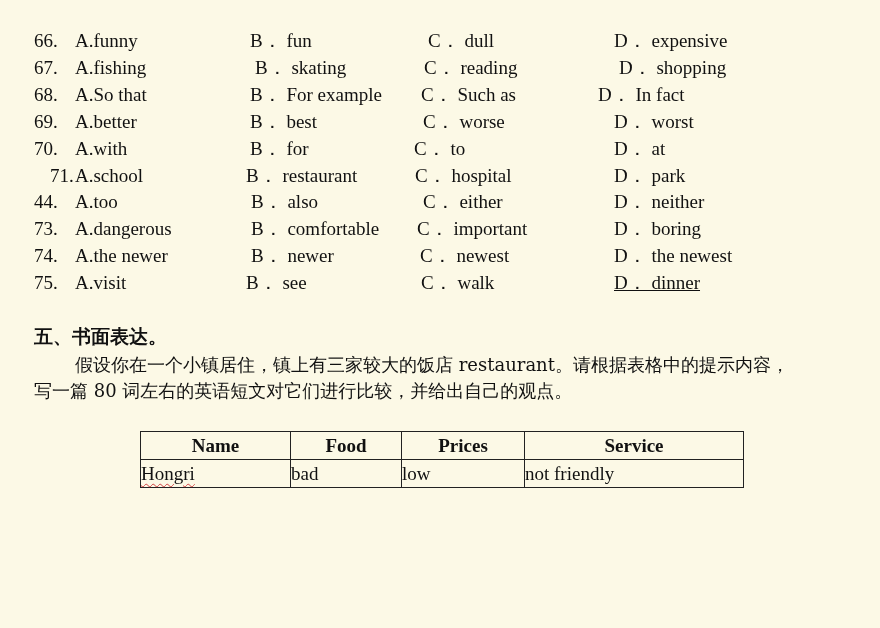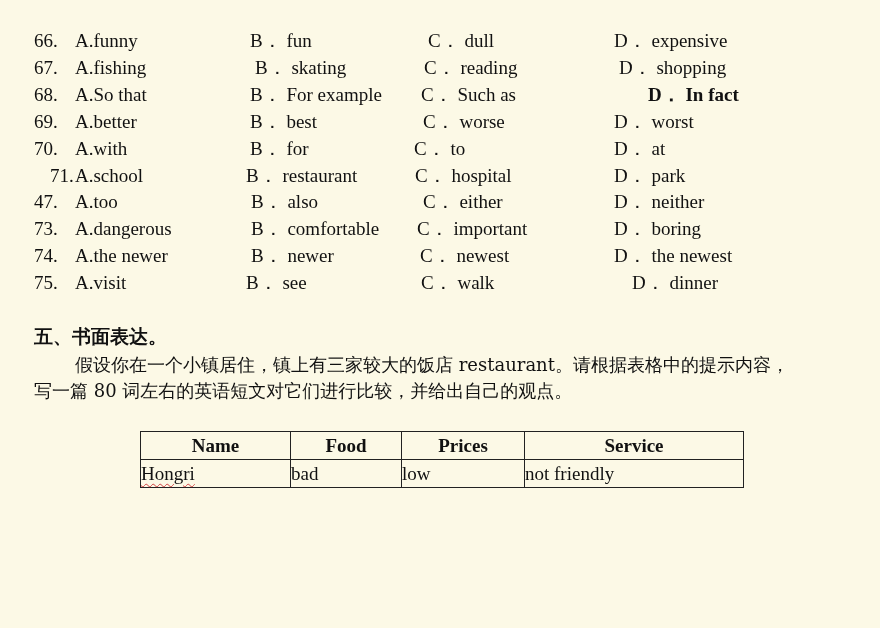--- a/index.html
+++ b/index.html
@@ -35,21 +35,21 @@
       <span style="left: 75px;">A.fishing</span>
       <span style="left: 255px;">B． skating</span>
       <span style="left: 424px;">C． reading</span>
       <span style="left: 619px;">D． shopping</span>
     </div>
     <div class="q-row" style="top: 80.8px;">
       <span style="left: 34px;">68.</span>
       <span style="left: 75px;">A.So that</span>
       <span style="left: 250px;">B． For example</span>
       <span style="left: 421px;">C． Such as</span>
-      <span style="left: 648px; font-weight: bold;">D． In fact</span>
+      <span style="left: 598px;">D． In fact</span>
     </div>
     <div class="q-row" style="top: 107.7px;">
       <span style="left: 34px;">69.</span>
       <span style="left: 75px;">A.better</span>
       <span style="left: 250px;">B． best</span>
       <span style="left: 423px;">C． worse</span>
       <span style="left: 614px;">D． worst</span>
     </div>
     <div class="q-row" style="top: 134.6px;">
       <span style="left: 34px;">70.</span>
@@ -59,21 +59,21 @@
       <span style="left: 614px;">D． at</span>
     </div>
     <div class="q-row" style="top: 161.5px;">
       <span style="left: 34px; margin-left: 16px;">71.</span>
       <span style="left: 75px;">A.school</span>
       <span style="left: 246px;">B． restaurant</span>
       <span style="left: 415px;">C． hospital</span>
       <span style="left: 614px;">D． park</span>
     </div>
     <div class="q-row" style="top: 188.4px;">
-      <span style="left: 34px;">47.</span>
+      <span style="left: 34px;">44.</span>
       <span style="left: 75px;">A.too</span>
       <span style="left: 251px;">B． also</span>
       <span style="left: 423px;">C． either</span>
       <span style="left: 614px;">D． neither</span>
     </div>
     <div class="q-row" style="top: 215.3px;">
       <span style="left: 34px;">73.</span>
       <span style="left: 75px;">A.dangerous</span>
       <span style="left: 251px;">B． comfortable</span>
       <span style="left: 417px;">C． important</span>
@@ -84,21 +84,21 @@
       <span style="left: 75px;">A.the newer</span>
       <span style="left: 251px;">B． newer</span>
       <span style="left: 420px;">C． newest</span>
       <span style="left: 614px;">D． the newest</span>
     </div>
     <div class="q-row" style="top: 269.1px;">
       <span style="left: 34px;">75.</span>
       <span style="left: 75px;">A.visit</span>
       <span style="left: 246px;">B． see</span>
       <span style="left: 421px;">C． walk</span>
-      <span style="left: 632px;">D． dinner</span>
+      <span style="left: 614px; text-decoration: underline;">D． dinner</span>
     </div>
   </div>
 
 <div class="heading">五、书面表达。</div>
 <div class="para" style="left:75px; top:352px;">假设你在一个小镇居住，镇上有三家较大的饭店 restaurant。请根据表格中的提示内容，</div>
 <div class="para" style="top:378px;">写一篇 80 词左右的英语短文对它们进行比较，并给出自己的观点。</div>
 
 <table>
   <tbody>
       <tr>

